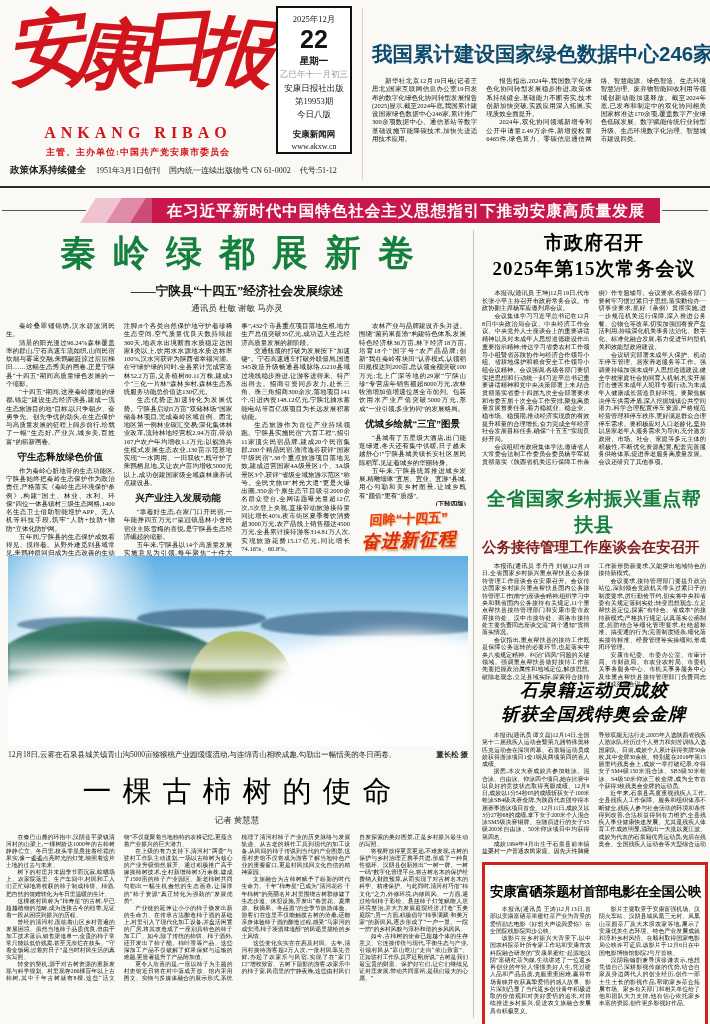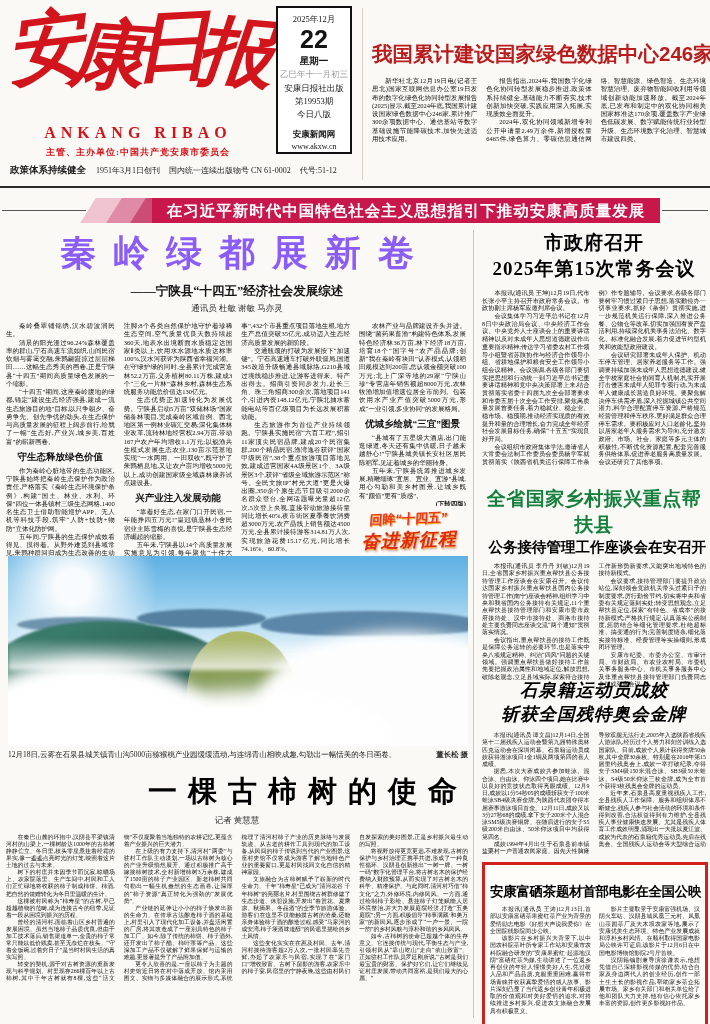--- a/index.html
+++ b/index.html
@@ -25,21 +25,21 @@
             background:#fff;text-align:center;font-size:8.5px;line-height:1.55;padding-top:5px;box-sizing:border-box;}
   .db-day{font-size:25px;font-weight:bold;line-height:1.1;font-family:"Liberation Sans",sans-serif;}
   .db-week{font-weight:bold;font-size:9.5px;}
   .db-lunar{color:#999;}
   .db-site{margin-top:7px;font-weight:bold;}
   .db-url{font-size:8px;}
   
   .v-rule-top{position:absolute;left:362px;top:8px;width:1px;height:172px;background:#d5d2ca;}
   .top-art{position:absolute;left:372px;top:40px;width:334px;}
   .top-art-title{font-family:"Liberation Sans",sans-serif;font-weight:900;font-size:20.5px;
-                 letter-spacing:0px;white-space:nowrap;color:#b91c1c;}
+                 letter-spacing:0px;white-space:nowrap;color:#0c4a6e;}
   .top-art-body{margin-top:9px;height:100px;overflow:hidden;column-count:3;column-gap:9px;}
   .hr-main{position:absolute;left:0;top:186px;width:710px;height:2px;background:#2a2a2a;}
   
   .banner-wrap{position:absolute;left:0;top:198px;width:710px;height:25px;padding-left:15px;}
   .banner-line-l{position:absolute;left:2px;top:12px;width:84px;height:1px;background:#555;}
   .banner-line-r{position:absolute;left:662px;top:12px;width:46px;height:1px;background:#555;}
   .banner-shape{position:absolute;top:0;height:25px;transform:skewX(-32deg);}
   .bs1{left:88px;width:34px;background:#efc3d0;}
   .bs2{left:114px;width:30px;background:#df8aa7;}
   .bs3{left:138px;width:26px;background:#cb4d76;}
@@ -48,21 +48,21 @@
               line-height:25px;text-align:center;letter-spacing:1px;white-space:nowrap;}
   
   .news-body{font-size:6.5px;line-height:1.27;text-align:justify;color:#101010;}
   .news-body p{margin:0;text-indent:2em;}
   .news-body .sec-head{font-size:9.5px;font-weight:bold;text-align:center;text-indent:0;
                        margin:5px 0 4px;font-family:"Liberation Sans",sans-serif;}
   .news-body .para-r{text-align:right;text-indent:0;font-weight:bold;}
   
   .lead{position:absolute;left:6px;top:229px;width:462px;}
   .lead-title{text-align:center;font-weight:900;font-size:36px;letter-spacing:17px;text-indent:17px;
-              font-family:"Liberation Serif",serif;color:#8b5cf6;}
+              font-family:"Liberation Serif",serif;color:#15803d;}
   .lead-sub{margin-top:5px;text-align:center;font-size:12.5px;font-weight:bold;}
   .lead-byline{margin-top:3px;text-align:center;font-size:8.5px;color:#333;}
   .lead-body-wrap{position:relative;margin-top:7px;height:240px;}
   .lead-cols{width:344px;height:240px;overflow:hidden;column-count:3;column-gap:9px;}
   .lead-side{position:absolute;left:353px;top:0;width:107px;height:184px;overflow:hidden;}
   .promo{position:absolute;left:346px;top:188px;width:114px;text-align:center;transform:rotate(-2deg);
          font-family:"Liberation Sans",sans-serif;background:transparent;}
   .promo-l1{display:block;font-size:13px;font-weight:900;color:#e8391c;transform:skewX(-6deg);
             text-shadow:0 1px 0 #f6b33a,1px 1px 1px rgba(170,30,10,.45);}
   .promo-l2{display:block;font-size:18px;font-weight:900;font-style:italic;color:#df2a12;letter-spacing:1px;
@@ -81,32 +81,32 @@
                   background:linear-gradient(170deg,#aeb96a 10%,#6f8a4a 55%,#3f5e3a);
                   border-radius:45% 55% 40% 50%;filter:blur(.5px);}
   .ph-haze{left:0;top:44%;width:100%;height:16%;background:linear-gradient(rgba(255,255,255,.05),rgba(255,255,255,.8));filter:blur(2px);}
   .ph-cloud-l{left:-10%;top:54%;width:55%;height:75%;background:#fff;border-radius:50%;filter:blur(8px);}
   .ph-cloud-r{left:54%;top:40%;width:62%;height:80%;background:#fdfdfd;border-radius:50%;filter:blur(7px);}
   .ph-cloud-m{left:22%;top:70%;width:62%;height:55%;background:#fff;border-radius:50%;filter:blur(9px);}
   .photo-caption{position:absolute;left:8px;top:750px;width:460px;font-size:7.5px;color:#222;}
   .photo-credit{float:right;font-weight:bold;}
   
   .tree{position:absolute;left:6px;top:772px;width:462px;}
-  .tree-title{text-align:right;font-weight:700;font-size:29px;letter-spacing:11px;text-indent:11px;color:#000;}
+  .tree-title{text-align:center;font-weight:400;font-size:29px;letter-spacing:11px;text-indent:11px;color:#000;}
   .tree-byline{margin-top:3px;text-align:center;font-size:8.5px;color:#333;}
   .tree-body{margin-top:7px;height:196px;overflow:hidden;column-count:4;column-gap:9px;font-size:5.8px;line-height:1.22;}
   
   .v-rule-main{position:absolute;left:473px;top:230px;width:1px;height:788px;background:#c8c5bd;}
   .rblock{position:absolute;left:482px;width:224px;}
   .gov{top:230px;}
   .gov-t{display:block;text-align:center;font-weight:900;font-size:19px;letter-spacing:1px;color:#000;}
   .gov-body{margin-top:7px;height:190px;overflow:hidden;column-count:2;column-gap:9px;font-size:6.2px;line-height:1.24;}
   .forum{top:486px;}
   .forum-t1{display:block;text-align:center;font-weight:900;font-size:19px;color:#15803d;letter-spacing:.5px;}
-  .forum-t2{display:block;text-align:right;font-weight:900;font-size:14.5px;color:#000000;}
+  .forum-t2{display:block;text-align:left;font-weight:900;font-size:14.5px;color:#7f1d1d;}
   .forum-body{margin-top:6px;height:140px;overflow:hidden;column-count:2;column-gap:9px;font-size:6px;line-height:1.23;}
   .ath{top:678px;}
   .ath-t{display:block;text-align:center;font-weight:900;font-size:17.5px;color:#000;letter-spacing:1px;font-style:italic;}
   .ath-body{margin-top:6px;height:128px;overflow:hidden;column-count:2;column-gap:9px;font-size:5.9px;line-height:1.23;}
   .movie{top:862px;width:210px;border:3px solid #d2201e;background:#fffdfa;padding:18px 5px;height:140px;}
   .movie-t{display:block;text-align:center;font-weight:900;font-size:13.5px;color:#000;letter-spacing:-.3px;white-space:nowrap;}
   .movie-body{margin-top:5px;height:112px;overflow:hidden;column-count:2;column-gap:8px;font-size:5.9px;line-height:1.23;}
 </style>
 </head>
 <body>

